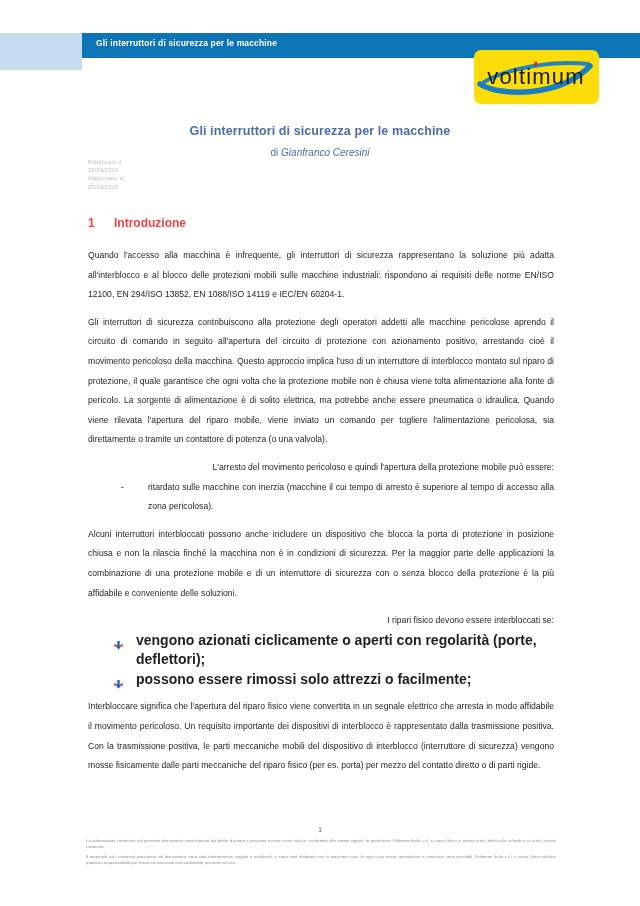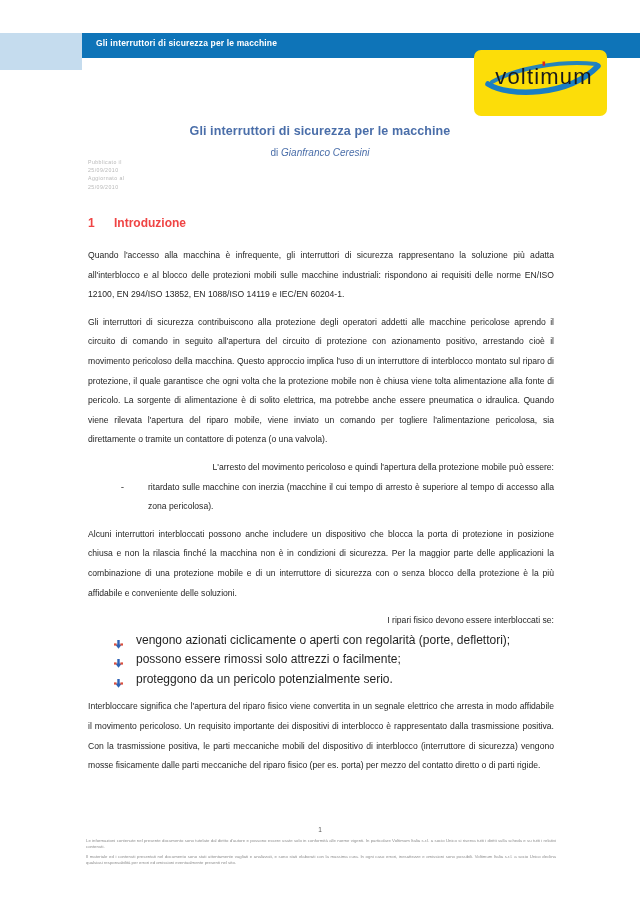--- a/index.html
+++ b/index.html
@@ -48,25 +48,24 @@
     font-weight: bold;
     color: #ffffff;
     letter-spacing: 0.15px;
     white-space: nowrap;
   }
   .logo {
     position: absolute;
     left: 474px;
     top: 50px;
     width: 125px;
-    height: 66px;
+    height: 54px;
     background: #fcdd09;
     border-radius: 7px;
     overflow: hidden;
-    padding-left: 8px;
   }
   .logo svg { display: block; }
 
   
   .doc-title {
     position: absolute;
     left: 85px;
     top: 124px;
     width: 470px;
     text-align: center;
@@ -140,23 +139,24 @@
   }
   ul.dash-list li .dash-marker {
     position: absolute;
     left: 33px;
     top: 0;
     color: #555;
   }
   ul.arrow-list li {
     position: relative;
     padding-left: 48px;
-    font-size: 12px;
+    font-size: 14px;
     line-height: 19.6px;
     color: #1f1f1f;
+    font-weight: bold;
   }
   ul.arrow-list li .arrow-marker {
     position: absolute;
     left: 26px;
     top: 5px;
     width: 9px;
     height: 9px;
   }
 
   
@@ -250,31 +250,20 @@
       <span class="arrow-marker">
         <svg width="9" height="9" viewBox="0 0 9 9">
             <rect x="3.3" y="0" width="2.4" height="5.6" fill="#2f62b5"></rect>
             <polygon points="1.2,4.6 7.8,4.6 4.5,8.8" fill="#2f62b5"></polygon>
             <rect x="0" y="3.4" width="2.6" height="2.2" fill="#d94f3d"></rect>
             <rect x="6.4" y="3.4" width="2.6" height="2.2" fill="#d94f3d"></rect>
           </svg>
       </span>
       <span>possono essere rimossi solo attrezzi o facilmente;</span>
     </li>
-    <li>
-      <span class="arrow-marker">
-        <svg width="9" height="9" viewBox="0 0 9 9">
-            <rect x="3.3" y="0" width="2.4" height="5.6" fill="#2f62b5"></rect>
-            <polygon points="1.2,4.6 7.8,4.6 4.5,8.8" fill="#2f62b5"></polygon>
-            <rect x="0" y="3.4" width="2.6" height="2.2" fill="#d94f3d"></rect>
-            <rect x="6.4" y="3.4" width="2.6" height="2.2" fill="#d94f3d"></rect>
-          </svg>
-      </span>
-      <span>proteggono da un pericolo potenzialmente serio.</span>
-    </li>
   </ul>
 
   <p class="para">Interbloccare significa che l'apertura del riparo fisico viene convertita in un segnale elettrico che arresta in modo affidabile il movimento pericoloso. Un requisito importante dei dispositivi di interblocco è rappresentato dalla trasmissione positiva. Con la trasmissione positiva, le parti meccaniche mobili del dispositivo di interblocco (interruttore di sicurezza) vengono mosse fisicamente dalle parti meccaniche del riparo fisico (per es. porta) per mezzo del contatto diretto o di parti rigide.</p>
 </div>
 
 <div class="page-number">1</div>
 <div class="footer">
   <p>Le informazioni contenute nel presente documento sono tutelate dal diritto d'autore e possono essere usate solo in conformità alle norme vigenti. In particolare Voltimum Italia s.r.l. a socio Unico si riserva tutti i diritti sulla scheda e su tutti i relativi contenuti.</p>
   <p>Il materiale ed i contenuti presentati nel documento sono stati attentamente vagliati e analizzati, e sono stati elaborati con la massima cura. In ogni caso errori, inesattezze e omissioni sono possibili. Voltimum Italia s.r.l. a socio Unico declina qualsiasi responsabilità per errori ed omissioni eventualmente presenti nel sito.</p>
 </div>

